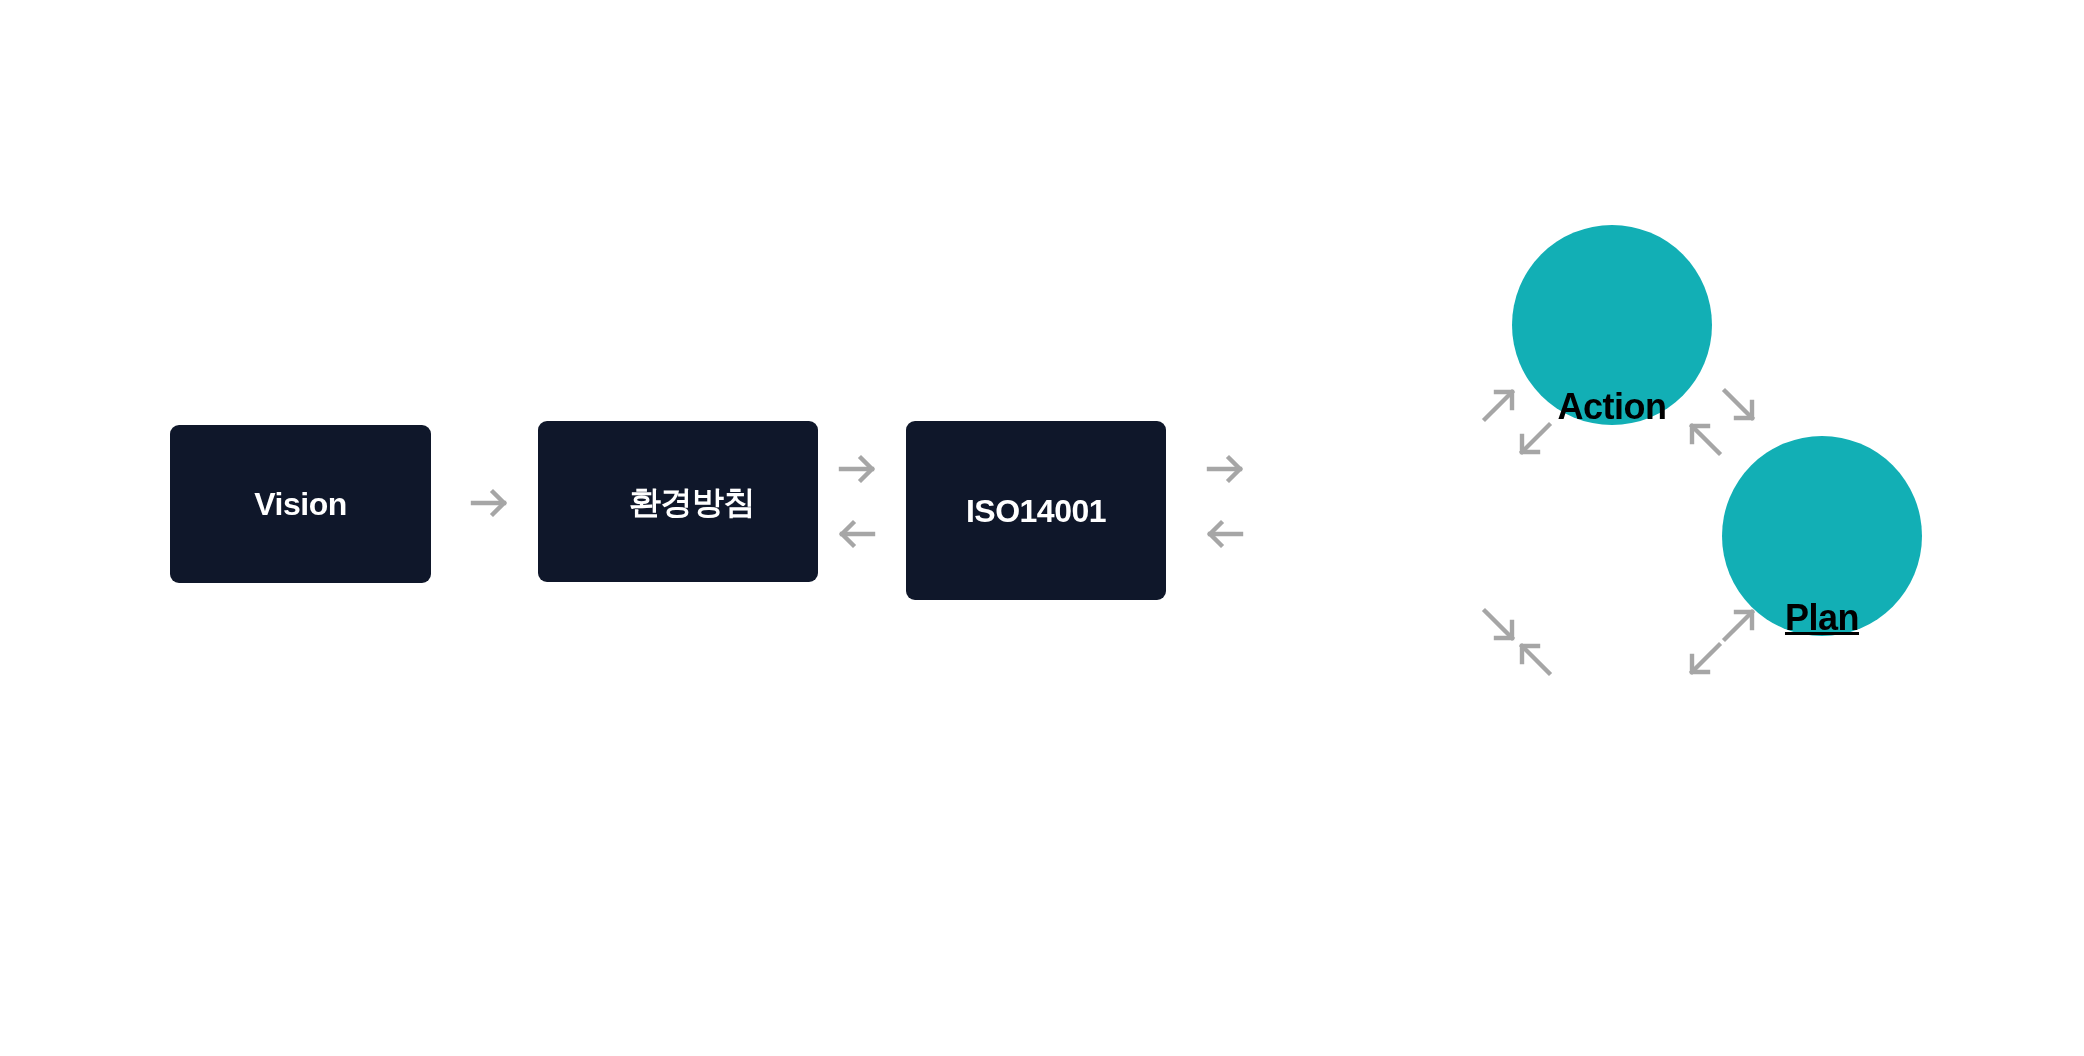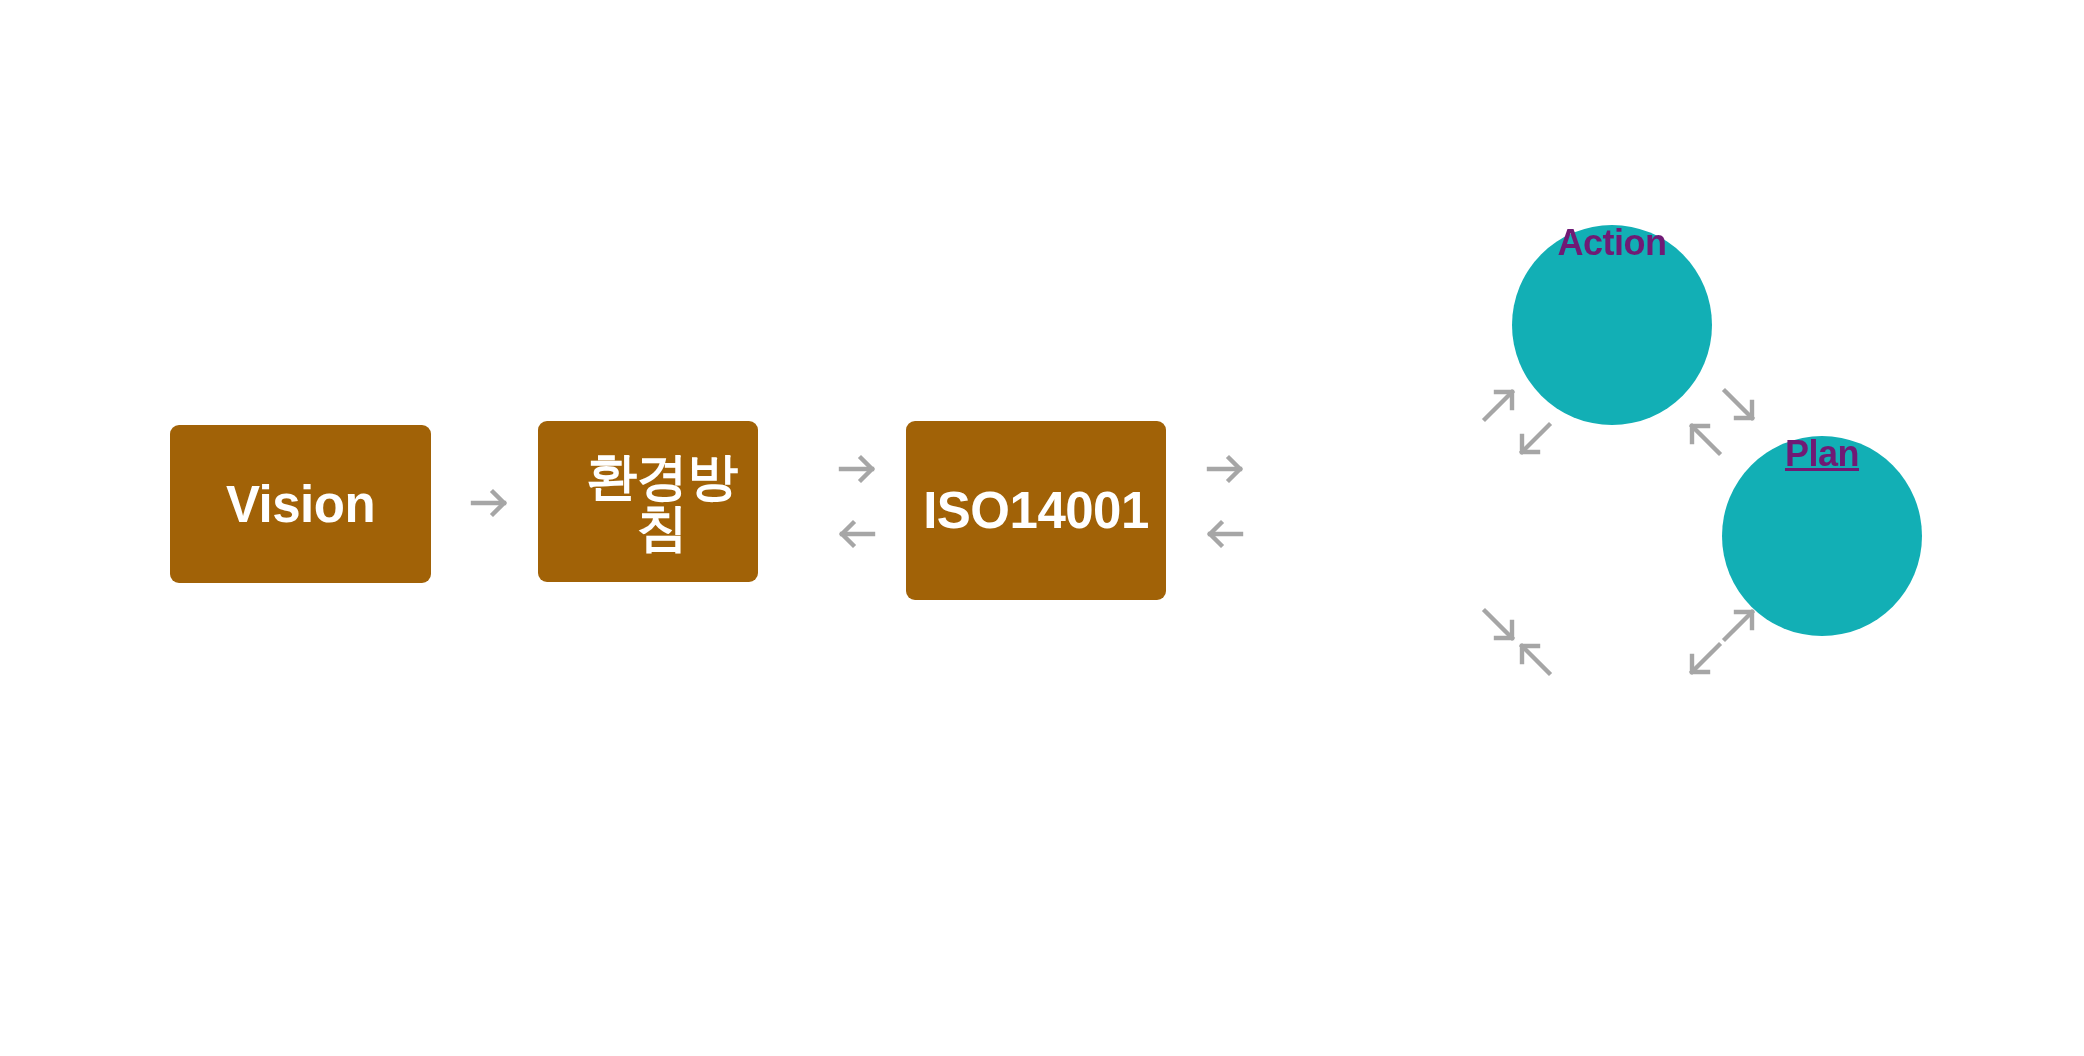--- a/index.html
+++ b/index.html
@@ -17,45 +17,45 @@
     background: #ffffff;
     overflow: hidden;
   }
 
   
   .box {
     position: absolute;
     display: flex;
     align-items: center;
     justify-content: center;
-    background: #a16207;
+    background: #0f172a;
     border-radius: 9px;
     color: #ffffff;
-    font-size: 51px;
+    font-size: 32px;
     font-weight: bold;
     letter-spacing: -0.5px;
     text-align: center;
     line-height: 1;
     box-sizing: border-box;
   }
   .box-1 { left: 170px; top: 425px; width: 261px; height: 158px; }
-  .box-2 { left: 538px; top: 421px; width: 220px; height: 161px; padding-left: 28px; }
+  .box-2 { left: 538px; top: 421px; width: 280px; height: 161px; padding-left: 28px; }
   .box-3 { left: 906px; top: 421px; width: 260px; height: 179px; }
 
   
   .circle {
     position: absolute;
     width: 200px;
     height: 200px;
     border-radius: 50%;
     background: #12afb5;
     display: flex;
-    align-items: flex-start;
+    align-items: flex-end;
     justify-content: center;
-    color: #701a75;
+    color: #000000;
     font-size: 36px;
     font-weight: bold;
     letter-spacing: -0.5px;
     line-height: 1;
     box-sizing: border-box;
   }
   .circle-action { left: 1512px; top: 225px; }
   .circle-plan   { left: 1722px; top: 436px; text-decoration: underline; }
   .circle-do     { left: 1512px; top: 632px; }
   .circle-check  { left: 1300px; top: 427px; }

